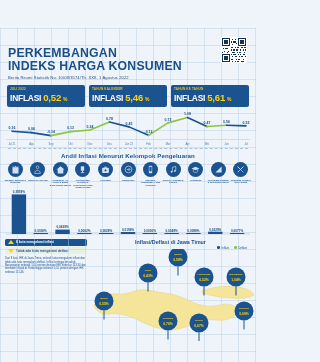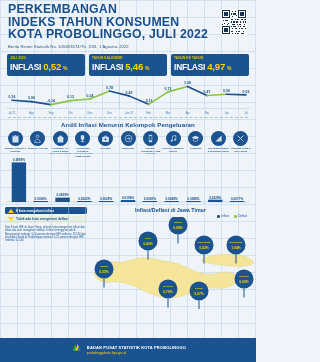--- a/index.html
+++ b/index.html
@@ -14,21 +14,21 @@
     position: absolute; inset: 0;
     background-image:
       linear-gradient(to right, rgba(180,205,230,.45) 1px, transparent 1px),
       linear-gradient(to bottom, rgba(180,205,230,.45) 1px, transparent 1px);
     background-size: 17px 17px;
     pointer-events: none;
   }
   .wrap { position: relative; width: 256px; height: 362px; }
 
   
-  #header { padding: 3px 8px 2px 8px; position: relative; }
+  #header { padding: 19px 8px 2px 8px; position: relative; margin-top: 28px; }
   .h-line {
     color: #1a4f8a; font-weight: bold; font-size: 12.3px;
     letter-spacing: .2px; line-height: 12.6px; white-space: nowrap;
   }
   #brs { font-size: 4.1px; color: #27517f; margin-top: 3px; letter-spacing: .1px; }
   #qr {
     position: absolute; right: 9px; top: 9px; width: 26px; height: 26px;
     background: #fff; padding: 1px;
   }
   #qr .qi { width: 100%; height: 100%; }
@@ -116,22 +116,21 @@
   #flogo svg { width: 13px; height: 13px; }
 </style>
 </head>
 <body>
 
 <div class="wrap">
   <div id="grid"></div>
 
   <div id="header">
     <div class="h-line">PERKEMBANGAN</div>
-    <div class="h-line">INDEKS TAHUN KONSUMEN</div>
-    <div class="h-line">KOTA PROBOLINGGO, JULI 2022</div>
+    <div class="h-line">INDEKS HARGA KONSUMEN</div>
     <div id="brs">Berita Resmi Statistik No. 10/08/3574/Th. XXII, 1 Agustus 2022</div>
     <div id="qr">
       <svg class="qi" viewBox="0 0 21 21" shape-rendering="crispEdges">
         <rect width="21" height="21" fill="#fff"></rect>
         <g fill="#15314f">
           <rect x="0" y="0" width="7" height="1"></rect>
             <rect x="0" y="6" width="7" height="1"></rect>
           <rect x="0" y="0" width="1" height="7"></rect>
             <rect x="6" y="0" width="1" height="7"></rect>
           <rect x="2" y="2" width="3" height="3"></rect>
@@ -209,21 +208,21 @@
       <div class="row">
         <span class="lbl">INFLASI</span>
         <span class="val">5,46</span>
         <span class="pct">%</span>
       </div>
     </div>
     <div class="sbox">
       <div class="cap">TAHUN KE TAHUN</div>
       <div class="row">
         <span class="lbl">INFLASI</span>
-        <span class="val">4,97</span>
+        <span class="val">5,61</span>
         <span class="pct">%</span>
       </div>
     </div>
   </div>
 
   <div id="linechart">
     <svg id="lcsvg" width="248" height="38">
         <line x1="2" y1="30.5" x2="246" y2="30.5" stroke="#c2d4e6" stroke-width="0.7"></line>
         <line x1="115.25" y1="2" x2="115.25" y2="30" stroke="#c2d4e6" stroke-width="0.7"></line>
         <line x1="8" y1="22.174193548387098" x2="27.5" y2="23.65806451612903" stroke="#1b5290" stroke-width="1.6" stroke-linecap="round"></line>

